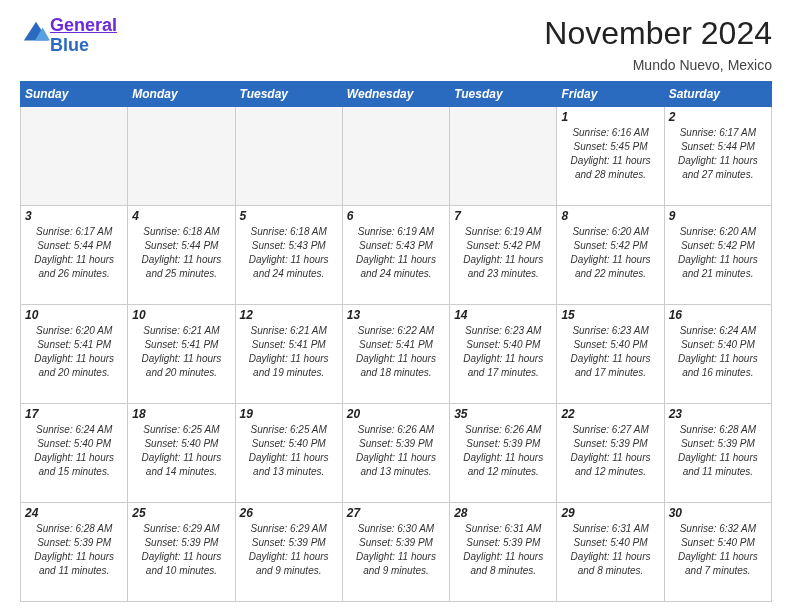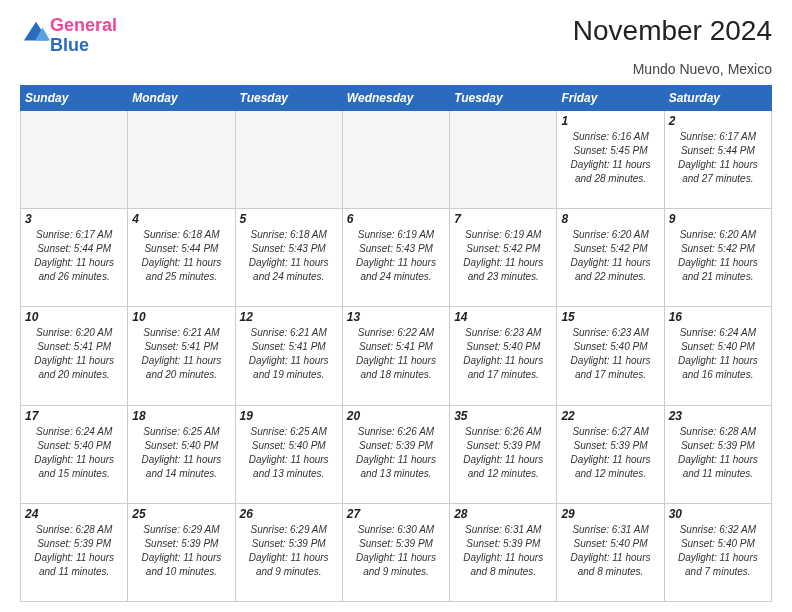--- a/index.html
+++ b/index.html
@@ -26,40 +26,40 @@
     .logo {
       display: flex;
       align-items: center;
       gap: 0px;
     }
     .logo-text {
       font-size: 18px;
       font-weight: bold;
       line-height: 1.1;
     }
-    .logo-general { color: #ec4899; }
+    .logo-general { color: #6d28d9; text-decoration: underline; }
     .logo-blue { color: #2a6bbf; margin-top: 44px; }
     .logo-icon {
       width: 28px;
       height: 28px;
       margin-left: 2px;
     }
     .title-section {
       text-align: right;
     }
     .month-title {
-      font-size: 28px;
+      font-size: 32px;
       font-weight: normal;
       color: #222;
       line-height: 1.1;
     }
     .subtitle {
       font-size: 14px;
       color: #444;
-      margin-top: 14px;
+      margin-top: 6px;
     }
     .calendar {
       flex: 1;
       border: 1px solid #ccc;
       border-collapse: collapse;
       width: 100%;
       table-layout: fixed;
       font-style: italic;
     }
     .calendar th {

